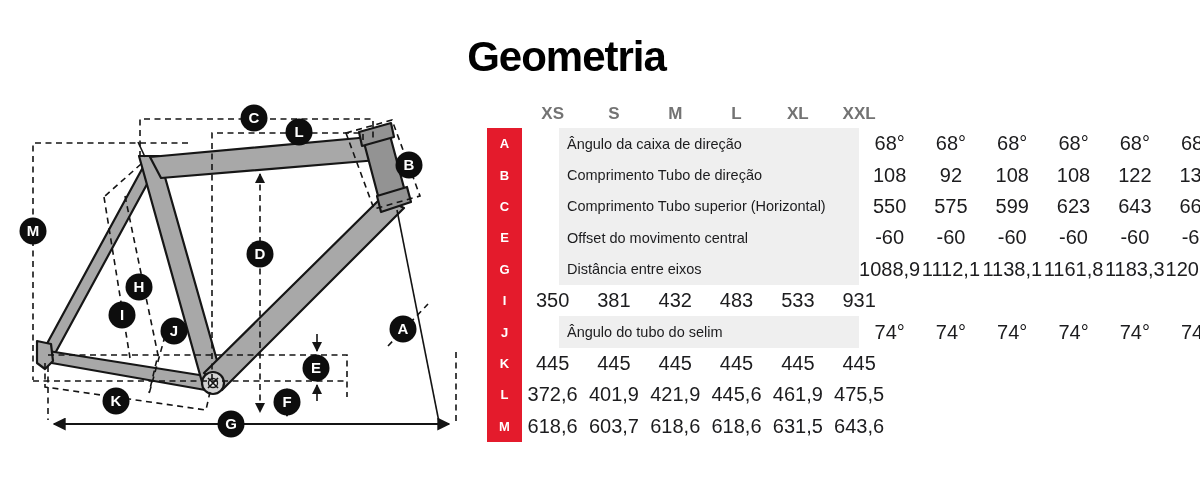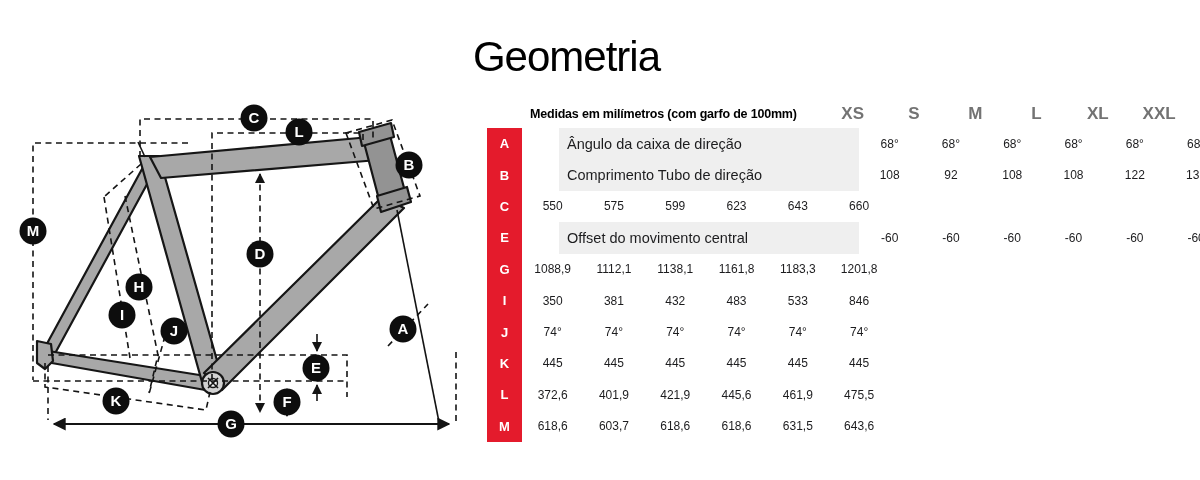--- a/index.html
+++ b/index.html
@@ -3,38 +3,38 @@
 <meta charset="utf-8">
 <style>
   :root { --accent:#e41b2c; --label-bg:#efefef; }
   html,body { margin:0; padding:0; }
   body {
     width:1200px; height:480px; position:relative; overflow:hidden;
     background:#ffffff; font-family:"Liberation Sans", sans-serif; color:#1c1c1e;
   }
   .title {
     position:absolute; top:36px; left:0; width:1133px; margin:0;
-    text-align:center; font-size:42px; line-height:1; font-weight:400;
+    text-align:center; font-size:42px; line-height:1; font-weight:700;
     letter-spacing:-1px; color:#000;
   }
   .diagram { position:absolute; left:12px; top:95px; width:460px; height:348px; }
 
   
   .geo-table { position:absolute; left:487px; top:100px; width:704px; }
   .thead { display:flex; align-items:center; height:28px; }
   .corner { width:35px; flex:none; }
   .th-label { width:300px; flex:none; box-sizing:border-box; padding-left:8px;
     font-weight:700; font-size:12.5px; letter-spacing:-0.2px; color:#000; }
   .th-size { width:61.3px; flex:none; text-align:center; font-weight:700; font-size:17px; color:#737373; }
   .row { display:flex; height:31.4px; }
   .letter { width:35px; flex:none; background:var(--accent); color:#fff;
     display:flex; align-items:center; justify-content:center; font-weight:700; font-size:13px; }
   .label { width:300px; flex:none; box-sizing:border-box; padding-left:8px;
     background:var(--label-bg); display:flex; align-items:center; font-size:14.5px;margin-left:37px; }
-  .val { width:61.3px; flex:none; display:flex; align-items:center; justify-content:center; font-size:12px; }
+  .val { width:61.3px; flex:none; display:flex; align-items:center; justify-content:center; font-size:20px; }
 
   
   .tube { fill:#a8a8a8; stroke:#161616; stroke-width:2.2; stroke-linejoin:round; }
   .tube-dark { fill:#939393; stroke:#161616; stroke-width:2.2; stroke-linejoin:round; }
   .dash { fill:none; stroke:#141414; stroke-width:1.6; stroke-dasharray:6 4.5; }
   .solid { fill:none; stroke:#141414; stroke-width:1.6; }
   .arrow { fill:none; stroke:#141414; stroke-width:1.6; }
   .garrow { fill:none; stroke:#141414; stroke-width:2; }
   .marker-g text { fill:#fff; font-family:"Liberation Sans", sans-serif;
     font-size:15px; font-weight:700; text-anchor:middle; }
@@ -144,21 +144,20 @@
       <g class="marker-g">
         <circle cx="33" cy="231" r="13.5" fill="#0d0d0d"></circle>
         <text x="33" y="236.2">M</text>
       </g>
     </g>
 </svg>
 
 <div class="geo-table">
   <div class="thead" id="table-head">
     <div class="corner"></div>
-    <div class="th-label">Medidas em milímetros (com garfo de 100mm)</div>
   <div class="th-size">XS</div>
       <div class="th-size">S</div>
       <div class="th-size">M</div>
       <div class="th-size">L</div>
       <div class="th-size">XL</div>
       <div class="th-size">XXL</div>
     </div>
   <div id="tbody">
       <div class="row">
     <div class="letter">A</div>
@@ -175,57 +174,60 @@
     <div class="label">Comprimento Tubo de direção</div>
     <div class="val">108</div>
     <div class="val">92</div>
     <div class="val">108</div>
     <div class="val">108</div>
     <div class="val">122</div>
     <div class="val">135</div>
   </div>
       <div class="row">
     <div class="letter">C</div>
+    <div class="label">Comprimento Tubo superior (Horizontal)</div>
     <div class="val">550</div>
     <div class="val">575</div>
     <div class="val">599</div>
     <div class="val">623</div>
     <div class="val">643</div>
     <div class="val">660</div>
   </div>
       <div class="row">
     <div class="letter">E</div>
     <div class="label">Offset do movimento central</div>
     <div class="val">-60</div>
     <div class="val">-60</div>
     <div class="val">-60</div>
     <div class="val">-60</div>
     <div class="val">-60</div>
     <div class="val">-60</div>
   </div>
       <div class="row">
     <div class="letter">G</div>
+    <div class="label">Distância entre eixos</div>
     <div class="val">1088,9</div>
     <div class="val">1112,1</div>
     <div class="val">1138,1</div>
     <div class="val">1161,8</div>
     <div class="val">1183,3</div>
     <div class="val">1201,8</div>
   </div>
       <div class="row">
     <div class="letter">I</div>
     <div class="val">350</div>
     <div class="val">381</div>
     <div class="val">432</div>
     <div class="val">483</div>
     <div class="val">533</div>
-    <div class="val">846</div>
+    <div class="val">931</div>
   </div>
       <div class="row">
     <div class="letter">J</div>
+    <div class="label">Ângulo do tubo do selim</div>
     <div class="val">74°</div>
     <div class="val">74°</div>
     <div class="val">74°</div>
     <div class="val">74°</div>
     <div class="val">74°</div>
     <div class="val">74°</div>
   </div>
       <div class="row">
     <div class="letter">K</div>
     <div class="val">445</div>

